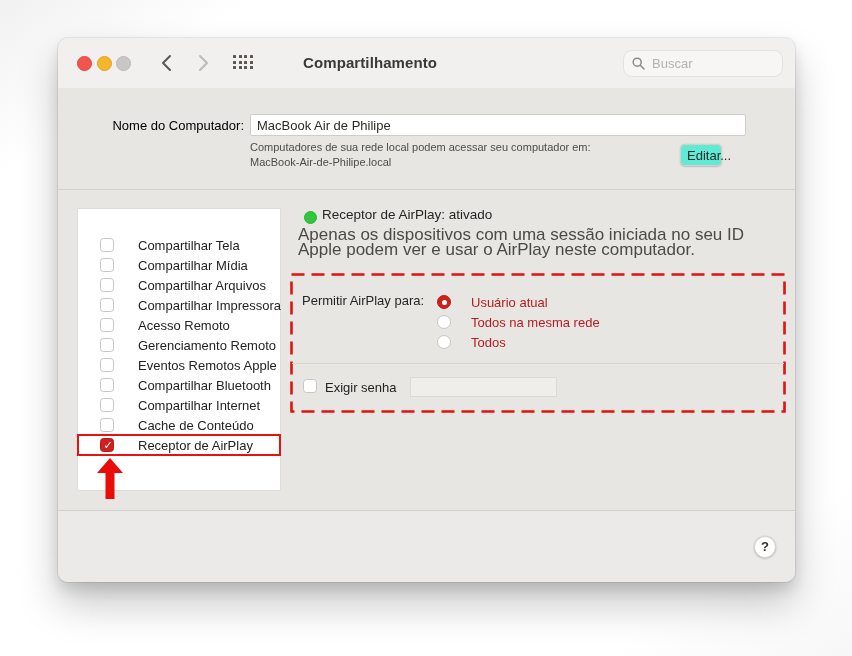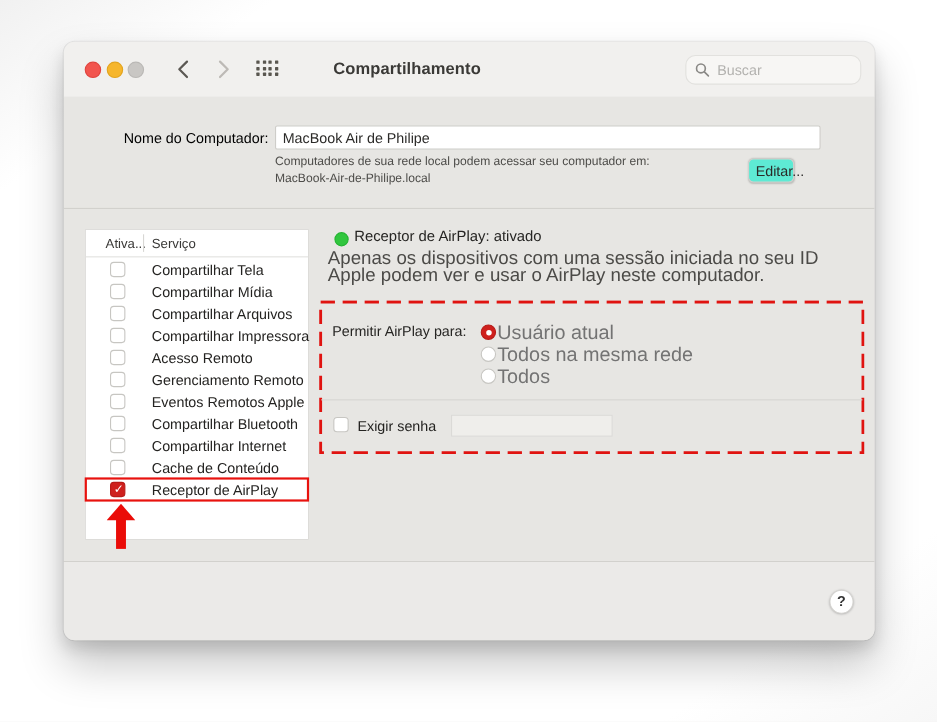--- a/index.html
+++ b/index.html
@@ -76,21 +76,21 @@
     line-height:14.5px;color:#4b4a47;}
   .allow-box-border{position:absolute;left:232px;top:83px;}
   .allow-label{position:absolute;left:244px;top:103px;font-size:13px;color:#262523;}
   .radio-rows{position:absolute;left:379px;top:102px;}
   .radio-row{height:20px;display:flex;align-items:center;}
   .radio{width:14px;height:14px;box-sizing:border-box;border:1px solid #c7c6c2;border-radius:50%;
     background:#fff;position:relative;flex:0 0 auto;}
   .radio.selected{background:#cf201d;border-color:#b81b18;}
   .radio.selected::after{content:"";position:absolute;left:4px;top:4px;width:5px;height:5px;
     border-radius:50%;background:#ffffff;}
-  .radio-label{margin-left:1px;font-size:18px;color:#737373;white-space:nowrap;}
+  .radio-label{margin-left:20px;font-size:13px;color:#b91c1c;white-space:nowrap;}
   .box-divider{position:absolute;left:234px;top:173px;width:492px;height:1px;background:#d6d5d2;}
   .pw-cb{position:absolute;left:245px;top:189px;margin-left:0;}
   .pw-label{position:absolute;left:267px;top:190px;font-size:13px;color:#242321;}
   .pw-field{position:absolute;left:352px;top:187px;width:147px;height:20px;box-sizing:border-box;
     background:#efeeeb;border:1px solid #dbdad7;font-size:12px;color:#777;padding:0 5px;
     font-family:inherit;outline:none;}
   
   .footer{position:absolute;left:0;top:472px;width:737px;height:72px;background:#ebeae8;
     border-top:1px solid #d2d1cd;border-radius:0 0 10px 10px;box-sizing:border-box;}
   .help-btn{position:absolute;left:696px;top:25px;width:22px;height:22px;border-radius:50%;
@@ -151,25 +151,20 @@
     <div class="name-hint">
       <div>Computadores de sua rede local podem acessar seu computador em:</div>
       <div>MacBook-Air-de-Philipe.local</div>
     </div>
     <button class="edit-btn">Editar...</button>
   </div>
 
   <div class="main">
 
     <div class="svc-list">
-      <div class="svc-header">
-        <span class="col-active">Ativa...</span>
-        <span class="col-divider"></span>
-        <span class="col-service">Serviço</span>
-      </div>
       <div class="svc-rows" id="service-rows">
           <div class="svc-row">
             <span class="cb"></span>
             <span class="svc-label">Compartilhar Tela</span>
           </div>
           <div class="svc-row">
             <span class="cb"></span>
             <span class="svc-label">Compartilhar Mídia</span>
           </div>
           <div class="svc-row">

